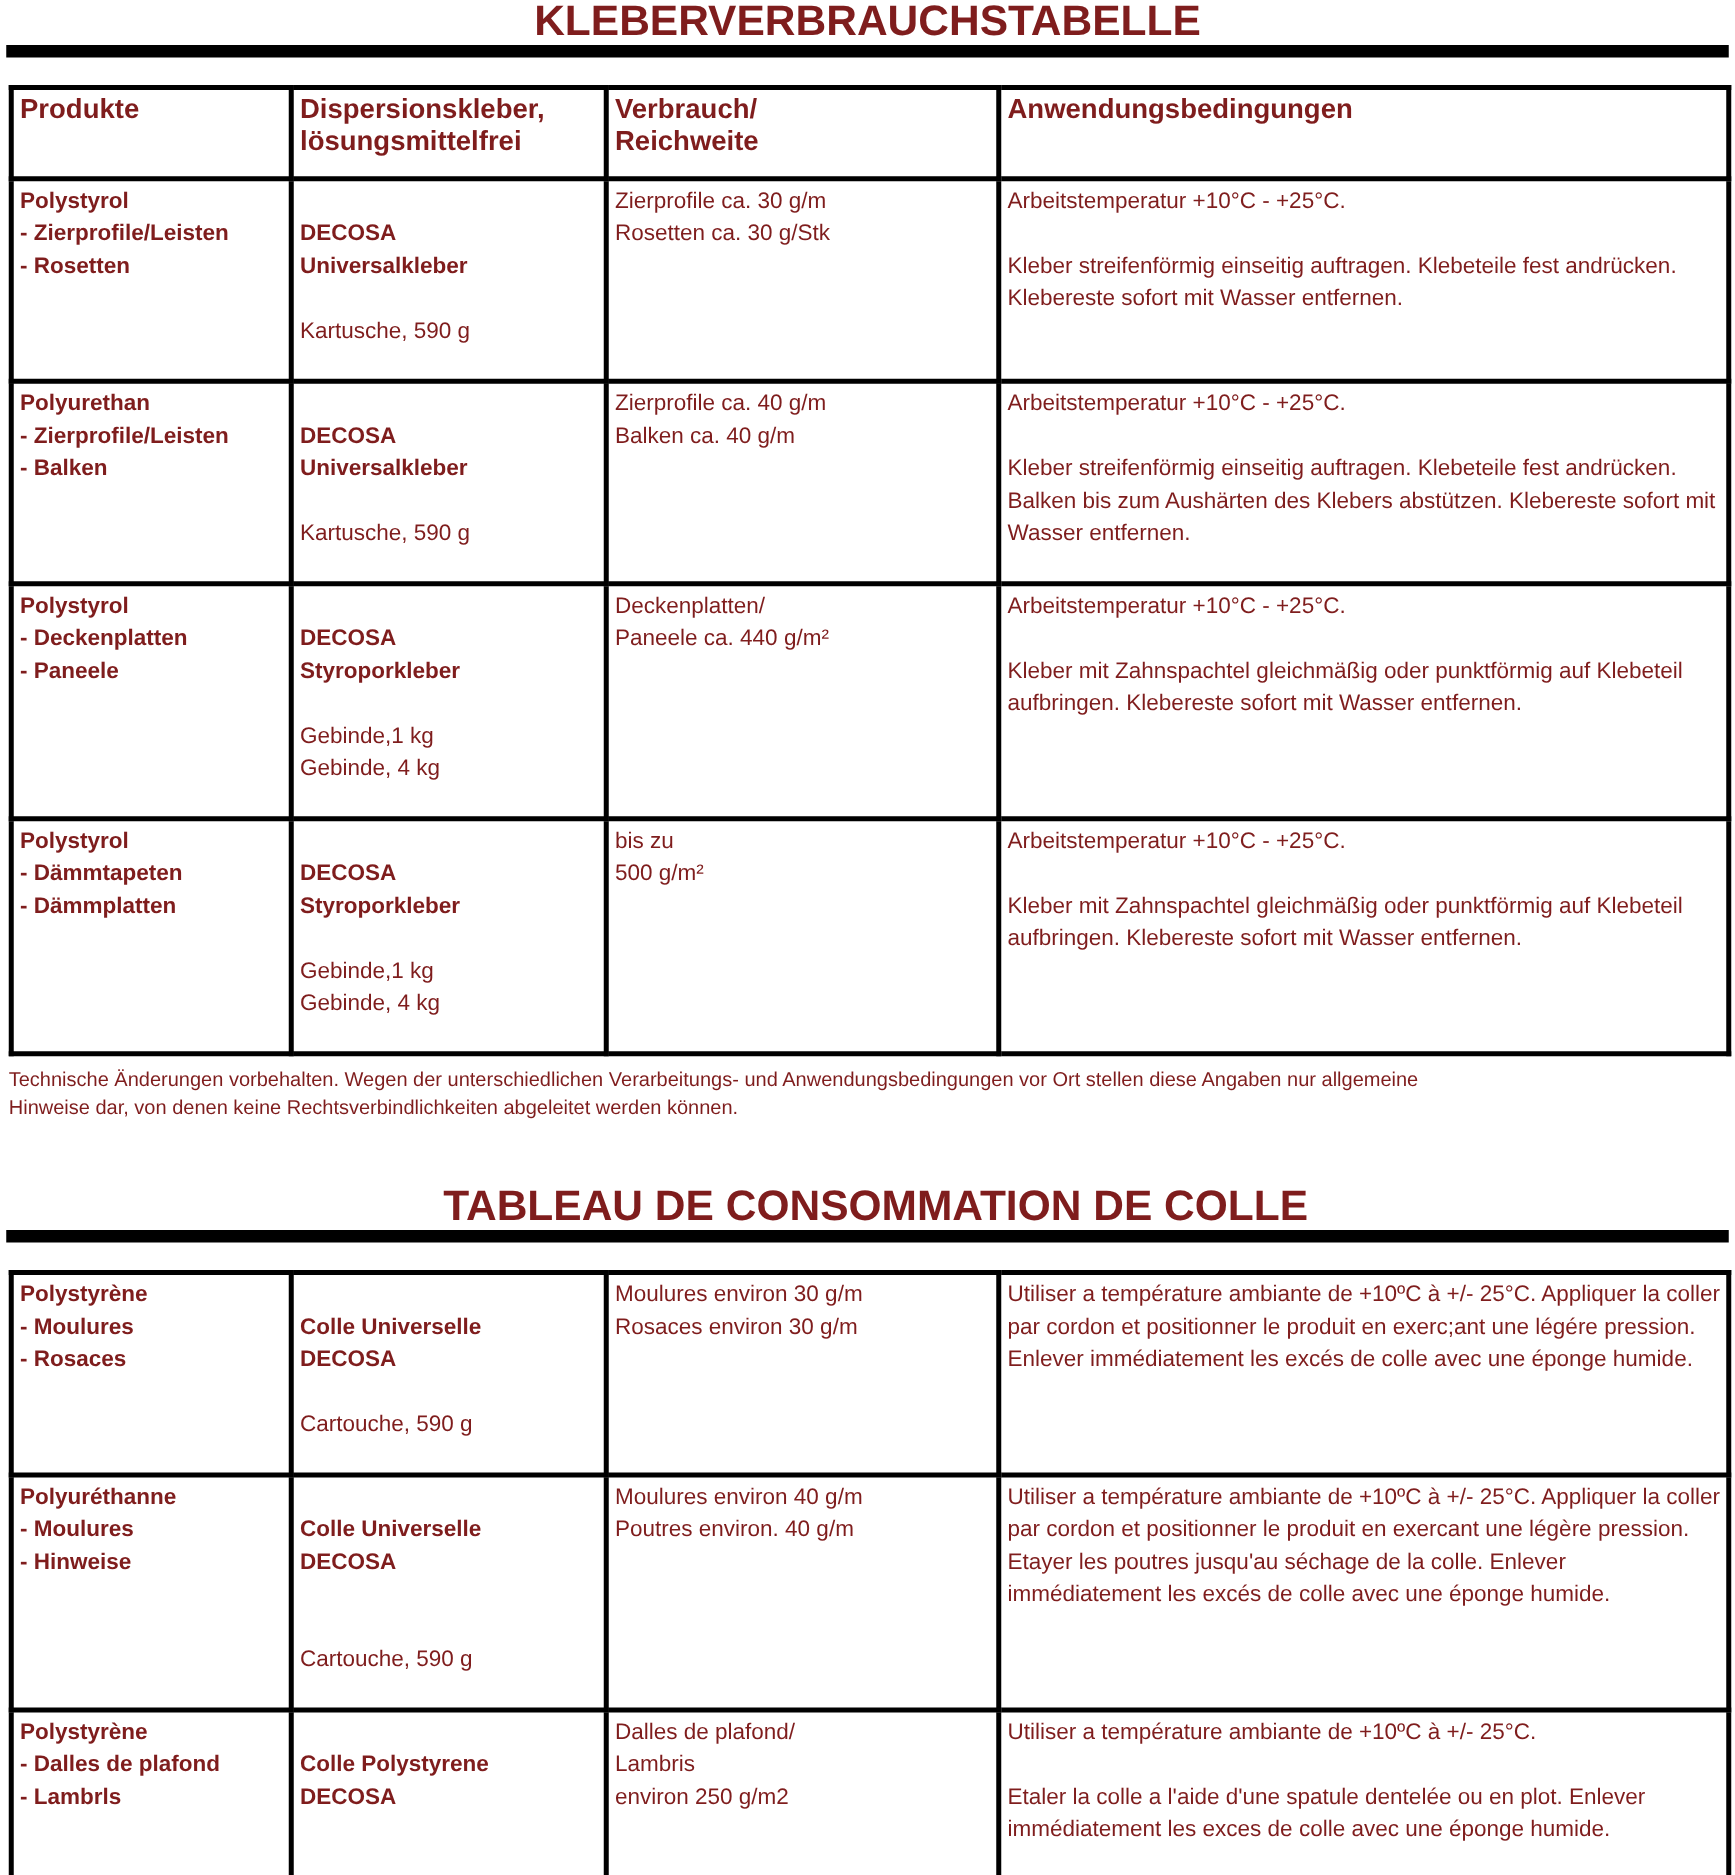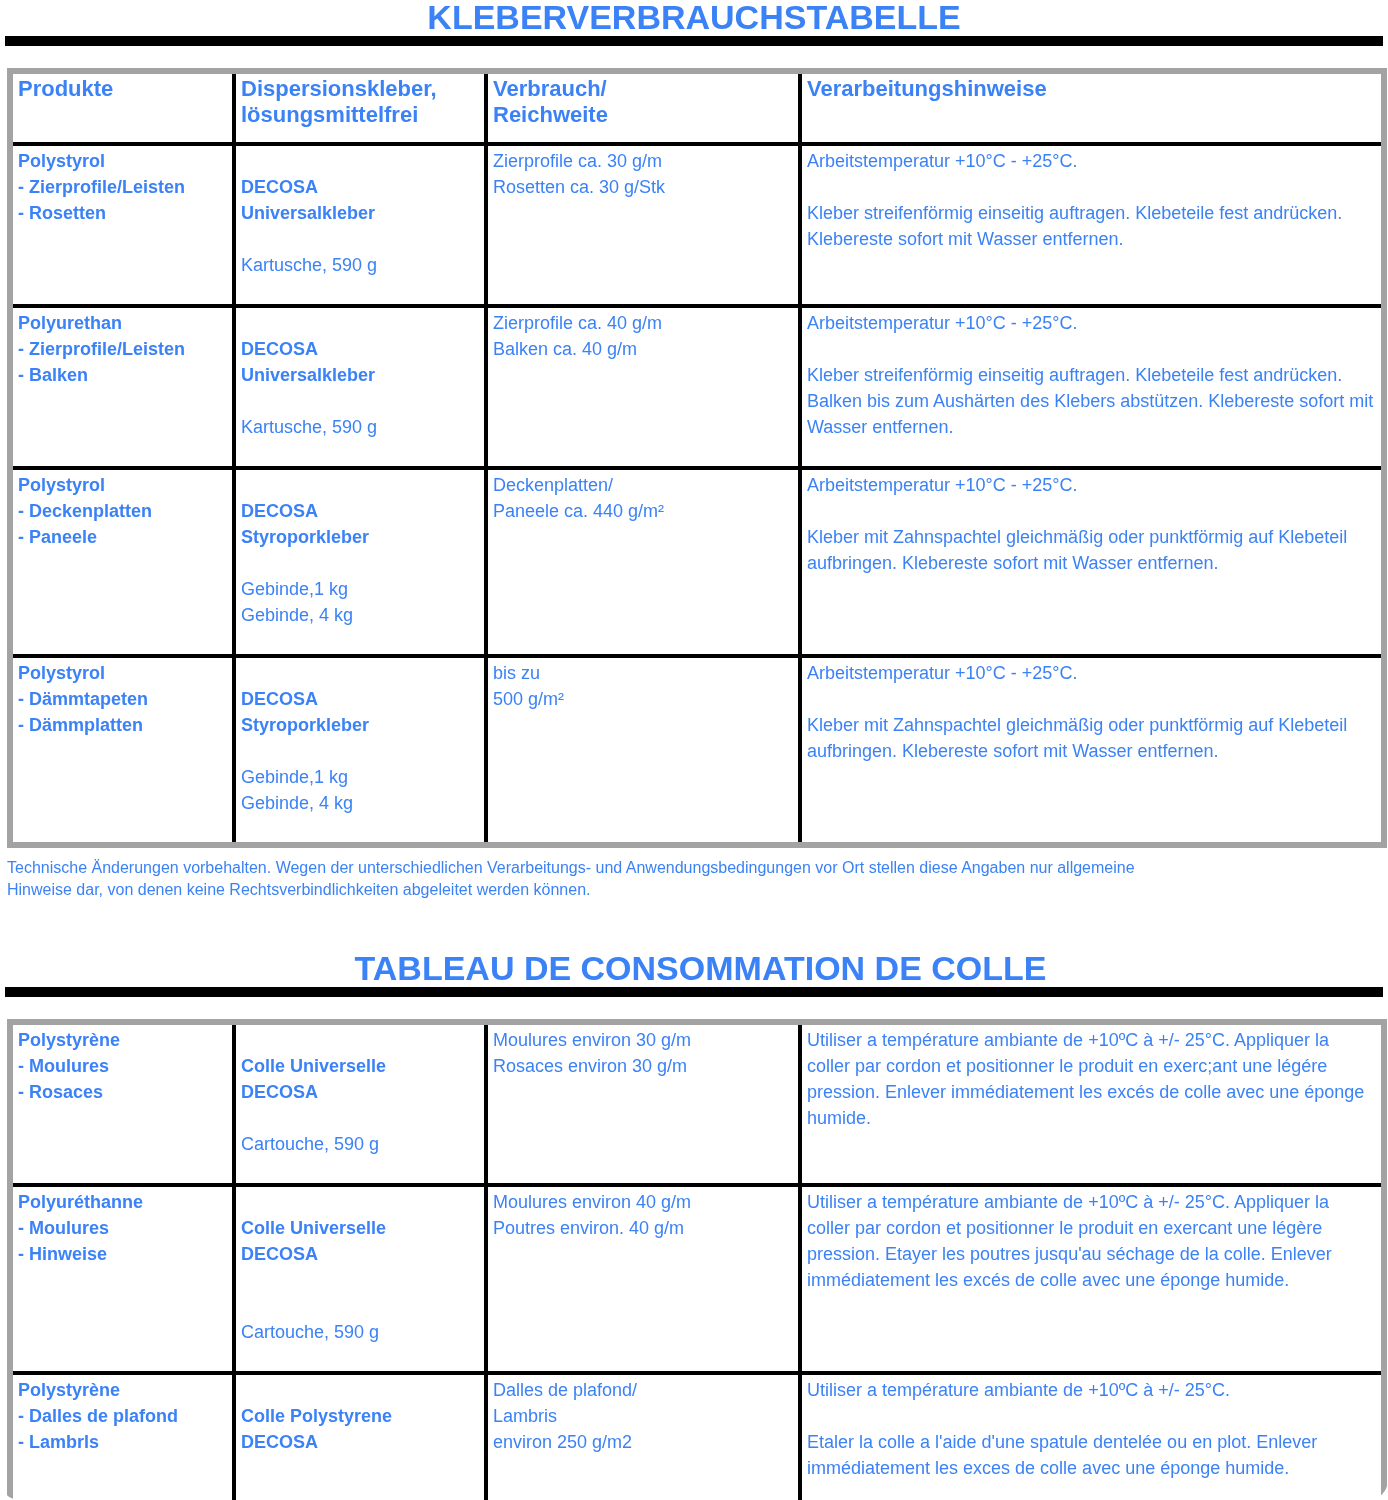--- a/index.html
+++ b/index.html
@@ -5,24 +5,23 @@
   html, body {
     margin: 0;
     padding: 0;
     background: #ffffff;
   }
   .page {
     position: relative;
     width: 1388px;
     height: 1500px;
     background: #ffffff;
-    color: #3b82f6;
+    color: #7f1d1d;
     font-family: "Liberation Sans", "DejaVu Sans", sans-serif;
     overflow: hidden;
-    border-radius: 20px;
   }
   .doc-title {
     margin: 0;
     padding-top: 1px;
     text-align: center;
     font-size: 34px;
     font-weight: bold;
     line-height: 32px;
     letter-spacing: 0px;
     white-space: pre-line;
@@ -30,21 +29,21 @@
   .rule {
     height: 10px;
     background: #000000;
     margin: 3px 5px 0 5px;
   }
   table.consumption {
     border-collapse: collapse;
     table-layout: fixed;
     width: 1374px;
     margin: 22px 0 0 7px;
-    border: 6px solid #a3a3a3;
+    border: 2px solid #a3a3a3;
   }
   table.consumption td, table.consumption th {
     border: 4px solid #000000;
     vertical-align: top;
     text-align: left;
     padding: 2px 4px 0 5px;
     font-size: 18px;
     line-height: 26px;
     white-space: pre-line;
     overflow: hidden;
@@ -94,21 +93,21 @@
         <col class="c3">
         <col class="c4">
       </colgroup>
     <tbody>
         <tr class="gh">
       <th>Produkte</th>
       <th>Dispersionskleber,
 lösungsmittelfrei</th>
       <th>Verbrauch/
 Reichweite</th>
-      <th>Verarbeitungshinweise</th>
+      <th>Anwendungsbedingungen</th>
     </tr>
     <tr class="g1">
       <td class="b">Polystyrol
 - Zierprofile/Leisten
 - Rosetten</td>
       <td>
         <div class="b cell-part">DECOSA
 Universalkleber</div>
         <div class="cell-part">Kartusche, 590 g</div>
       </td>

